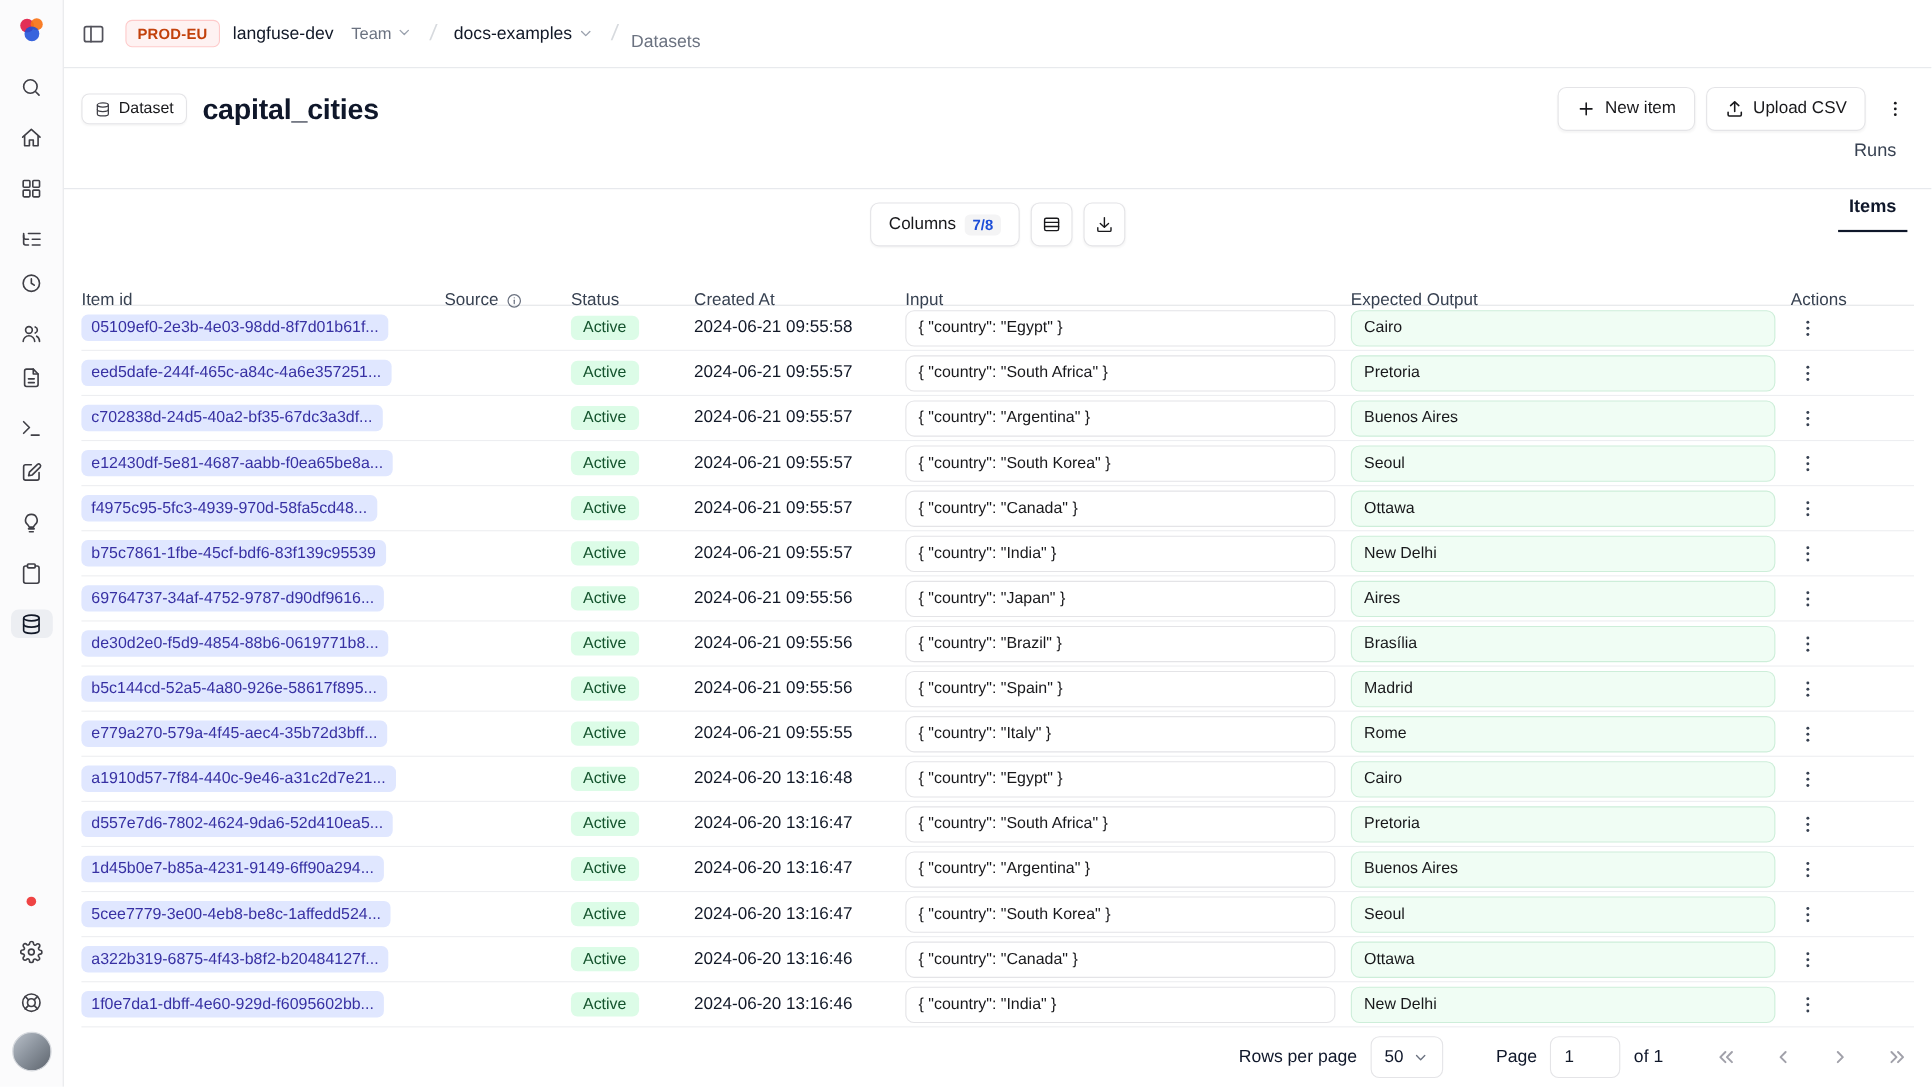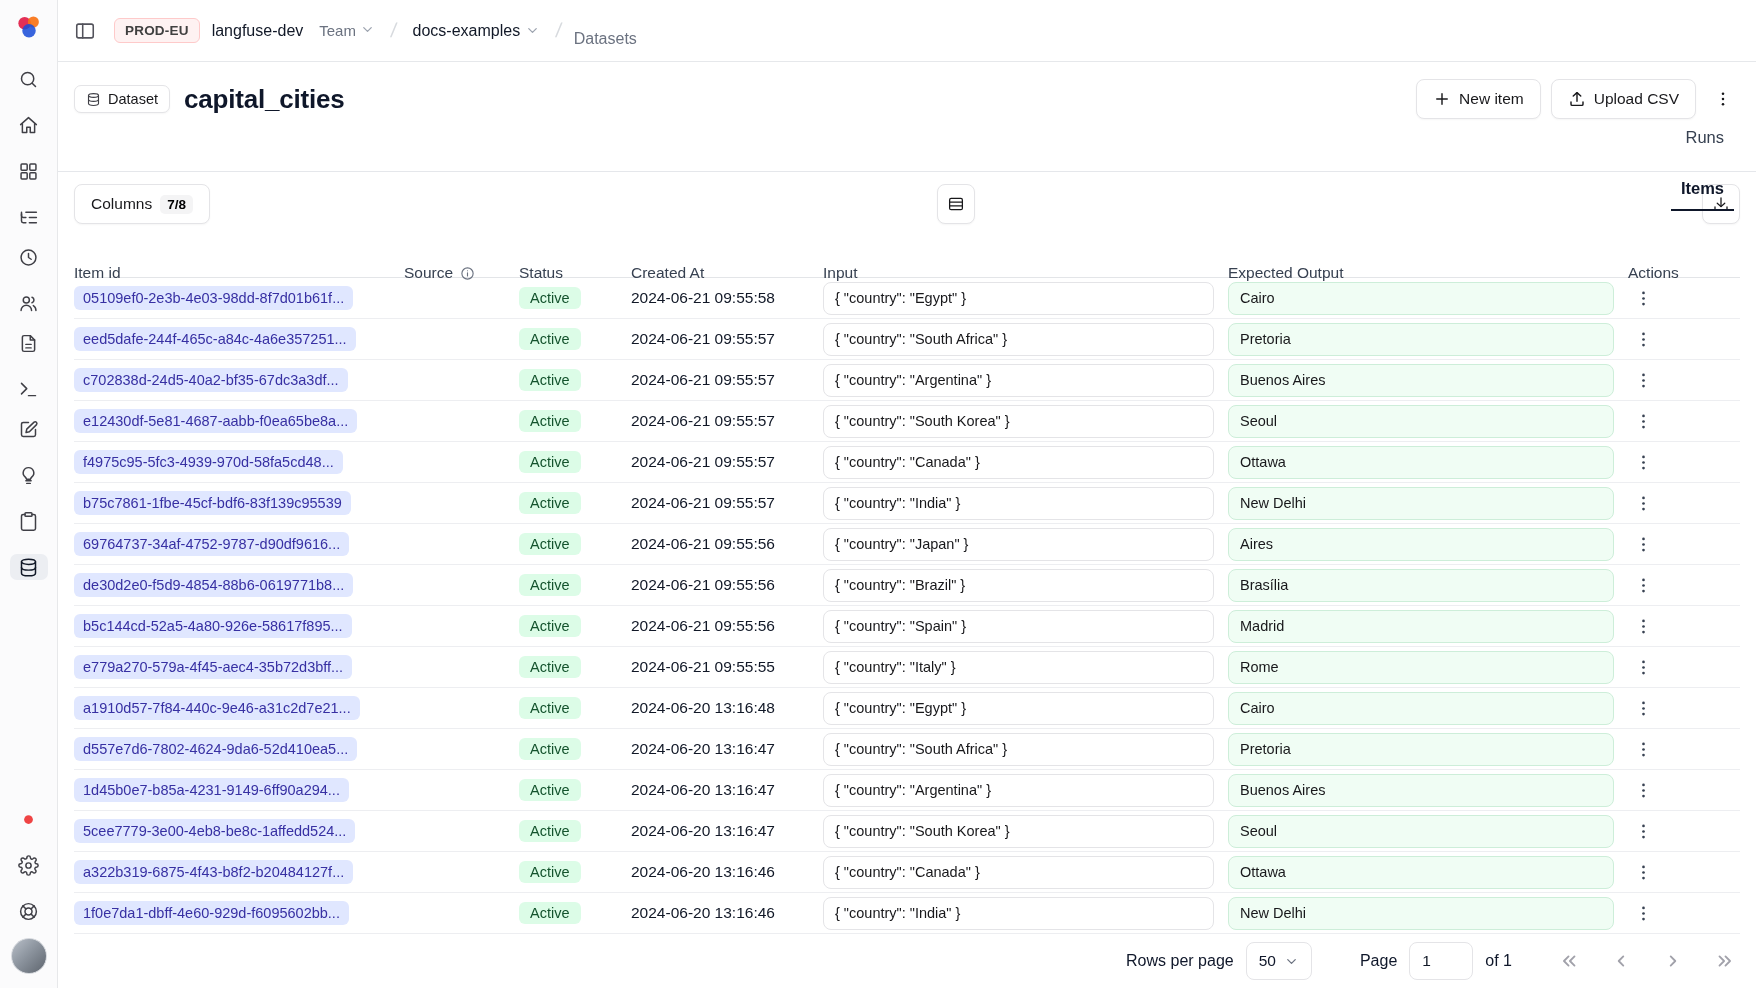--- a/index.html
+++ b/index.html
@@ -32,21 +32,21 @@
     border: 1px solid #d6d9de; }
 
   
   .main { flex: 1; display: flex; flex-direction: column; padding: 0 16px; }
 
   
   .topbar { height: 62px; display: flex; align-items: center; gap: 12px;
     border-bottom: 1px solid #e6e8eb; margin: 0 -16px; padding: 0 16px 0 10px; }
   .icon-btn { display: flex; align-items: center; justify-content: center; color: #52525b; border-radius: 6px; padding: 6px; }
   .icon-btn svg { width: 22px; height: 22px; }
-  .env-badge { background: #fef2f2; color: #404040; border: 1px solid #fecaca;
+  .env-badge { background: #fef2f2; color: #c2410c; border: 1px solid #fecaca;
     font-size: 13.5px; font-weight: 600; padding: 4px 10px; border-radius: 6px; letter-spacing: .2px; }
   .org-name { font-size: 16px; font-weight: 500; color: #111827; }
   .role-btn { display: flex; gap: 4px; color: #6b7280; font-size: 15px; padding: 3px 4px; }
   .role-btn svg, .crumb-btn svg { width: 15px; height: 15px; color: #9ca3af; }
   .crumb-sep { color: #d7dade; font-size: 20px; font-weight: 300; transform: skewX(-8deg); }
   .crumb-btn { display: flex; align-items: center; gap: 5px; font-size: 16px; font-weight: 500; color: #111827; padding: 3px 4px; }
   .crumb-muted { color: #6b7280; font-size: 16px; margin-top: 16px; }
 
   
   .page-head { margin-top: 14px; height: 46px; display: flex; align-items: center; gap: 14px; }
@@ -64,22 +64,22 @@
   .btn.borderless { border: none; box-shadow: none; width: 34px; padding: 0; justify-content: center; }
 
   
   .tabs-row { margin: 6px -16px 0 -16px; padding: 0 22px; height: 44px; display: flex; align-items: flex-end;
     border-bottom: 1px solid #e5e7eb; gap: 20px; flex-direction: column; }
   .tab { font-size: 16.5px; padding: 0 10px 12px 10px; color: #374151; font-weight: 500; position: relative; }
   .tab.active { color: #0f172a; font-weight: 600; }
   .tab.active::after { content: ""; position: absolute; left: 0; right: 0; bottom: -1px; height: 2.5px; background: #0f172a; }
 
   
-  .toolbar { margin: 12px 0; height: 40px; display: flex; align-items: center; justify-content: space-between; gap: 10px; }
-  .count-chip { background: #f4f4f5; color: #000000; font-size: 13.5px; font-weight: 600;
+  .toolbar { margin: 12px 0; height: 40px; display: flex; align-items: center; justify-content: center; gap: 10px; }
+  .count-chip { background: #f4f4f5; color: #1d4ed8; font-size: 13.5px; font-weight: 600;
     border-radius: 5px; padding: 2px 7px; }
 
   
   .thead, .trow { display: grid; grid-template-columns: 330px 115px 112px 192px 405px 1fr 112px; align-items: center; }
   .thead { height: 42px; border-bottom: 1px solid #e3e5e8; }
   .th { font-size: 15.5px; font-weight: 500; color: #374151; display: flex; align-items: center; gap: 7px; padding-right: 10px; margin-top: 28px; }
   .th svg { width: 15px; height: 15px; color: #6b7280; }
   .trow { height: 41px; border-bottom: 1px solid #edeef1; }
   .td { display: flex; align-items: center; padding-right: 14px; min-width: 0; }
   .id-pill { background: #e0e7ff; color: #3730a3; font-size: 14.5px; font-weight: 500;

